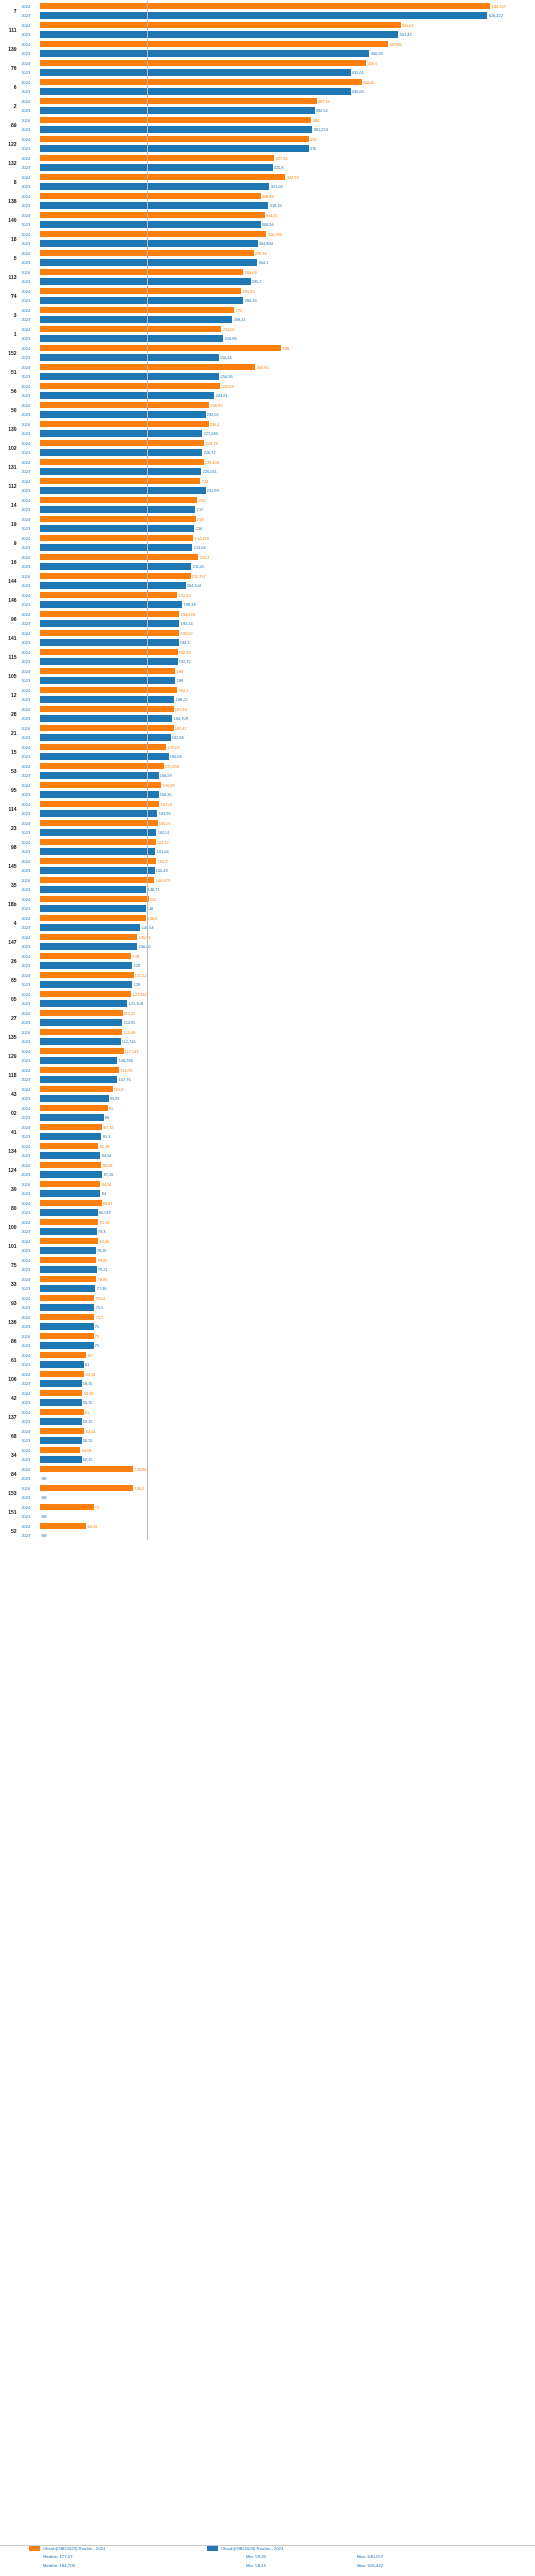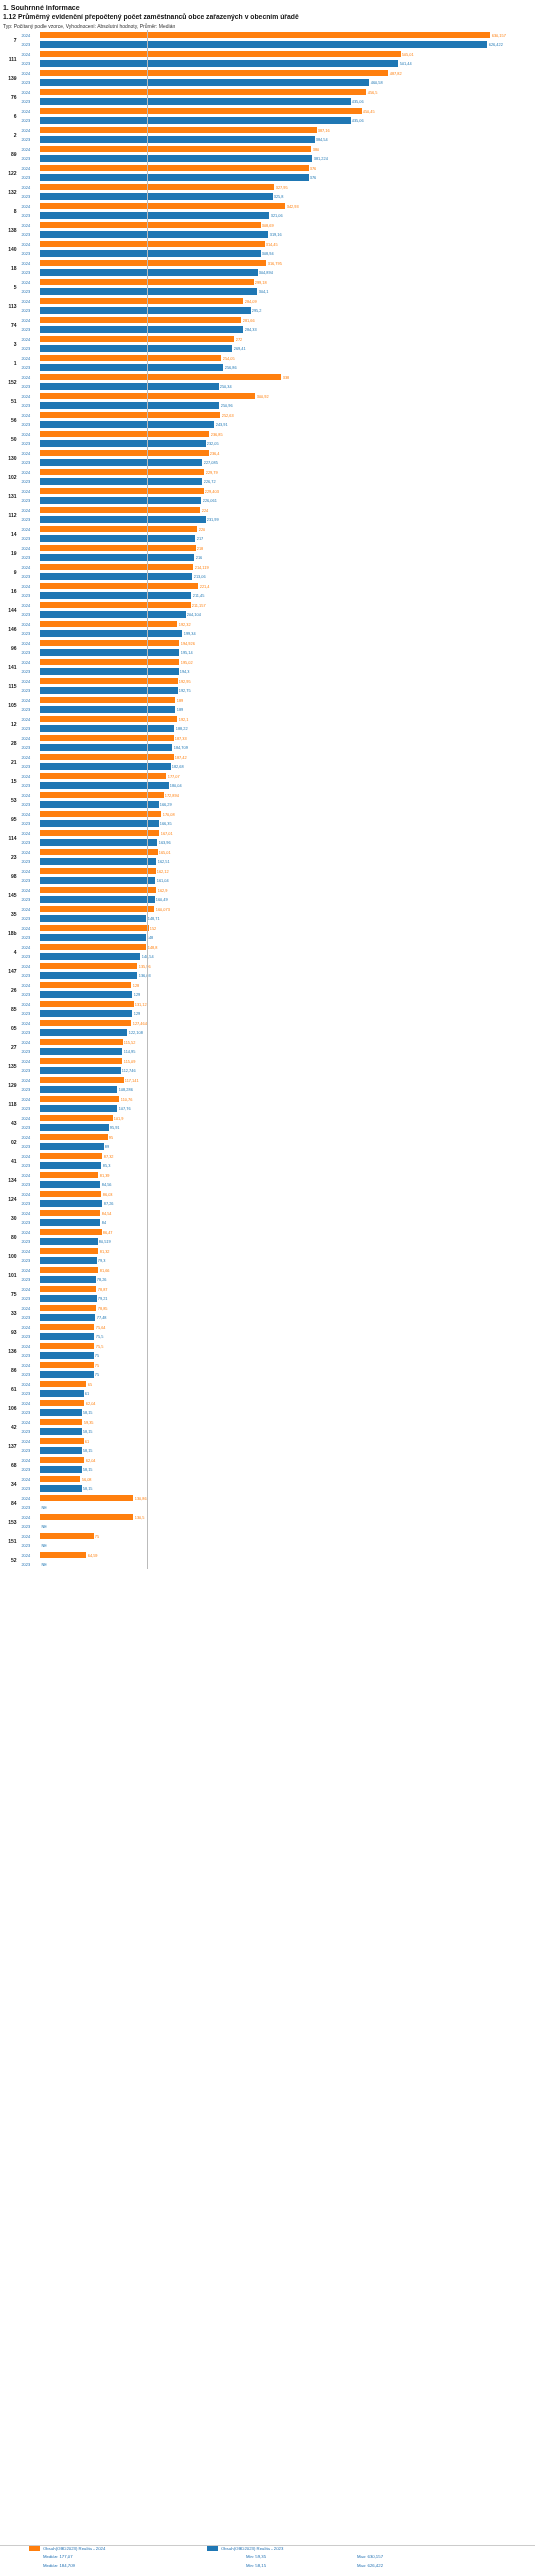--- a/index.html
+++ b/index.html
@@ -42,25 +42,20 @@
   .legend .lrow{position:relative;height:8.6px;}
   .legend .sw{position:absolute;width:11.4px;height:5px;top:1.4px;}
   .legend .lt{position:absolute;font-size:4.3px;color:#1f6fb2;top:0.7px;}
   .sep{position:absolute;left:0;right:0;height:0.7px;background:#cccccc;}
 </style>
 </head>
 <body>
 
 <div class="page">
 
-  <div class="hdr">
-    <div class="h-sec">1. Souhrnné informace</div>
-    <div class="h-title">1.12 Průměrný evidenční přepočtený počet zaměstnanců obce zařazených v obecním úřadě</div>
-    <div class="h-sub">Typ: Počítaný podle vzorce, Vyhodnocení: Absolutní hodnoty, Průměr: Medián</div>
-  </div>
 
   <div class="chart-area">
     <div class="rows" id="rows">
         <div class="row">
           <div class="cat">7</div>
           <div class="bars">
             <div class="barwrap">
               <div class="barlabel">2024</div>
               <div class="bar o" style="width: 450px;"></div>
               <div class="val o" style="left: 469px;">630,157</div>

